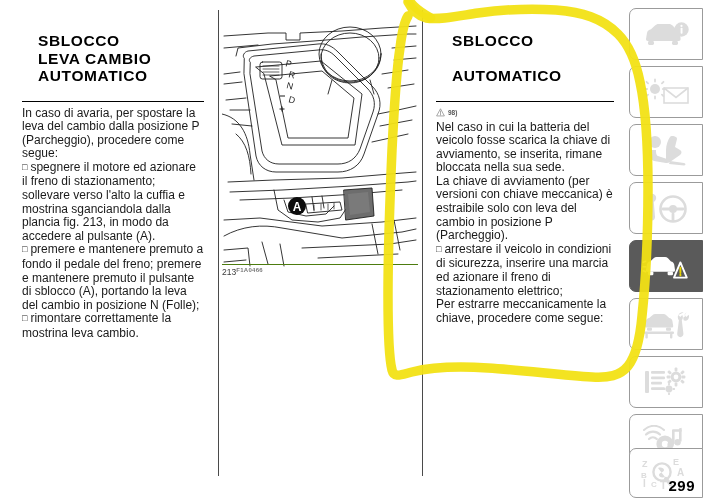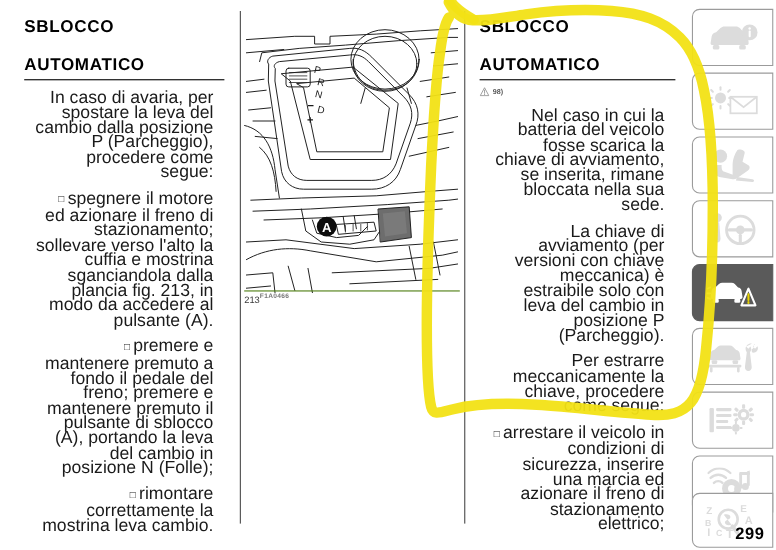--- a/index.html
+++ b/index.html
@@ -16,37 +16,37 @@
   .col{position:absolute;top:0;box-sizing:border-box;}
   .col-left{left:0;width:218px;padding:16px 14px 0 22px;}
   .col-right{left:422px;width:204px;padding:16px 12px 0 14px;}
 
   .divider{position:absolute;width:1px;background:#4a4a4a;top:10px;height:466px;}
   .divider.d1{left:218px;}
   .divider.d2{left:422px;}
 
   
   h1.sect{
-    margin:0;
+    margin:16px;
     font-size:15.5px;
     font-weight:bold;
     letter-spacing:0.6px;
     line-height:17.5px;
     color:#000;
     text-transform:uppercase;
   }
   .rule{border-bottom:1.6px solid #000;margin-top:3px;margin-bottom:5px;}
 
   
   p.body{
-    margin:10px;
-    font-size:16px;
+    margin:0;
+    font-size:12px;
     line-height:13.6px;
     color:#1a1a1a;
-    text-align:right;
+    text-align:left;
   }
   .bullet:before{
     content:"\25A1";
     font-size:9px;
     margin-right:3px;
     position:relative;
     top:-1px;
   }
 
   .warnline{display:flex;align-items:center;gap:3px;margin:2px 0 3px 0;height:11px;}
@@ -86,21 +86,21 @@
 <body>
 
 <div id="page">
 
   <div class="divider d1"></div>
   <div class="divider d2"></div>
 
   <div class="col col-left">
     <h1 class="sect">
       <span>SBLOCCO</span><br>
-      <br>
+      <span>LEVA CAMBIO</span><br>
       <span>AUTOMATICO</span>
     </h1>
     <div class="rule"></div>
 
     <p class="body">In caso di avaria, per spostare la leva del cambio dalla posizione P (Parcheggio), procedere come segue:</p>
     <p class="body bullet">spegnere il motore ed azionare il freno di stazionamento; sollevare verso l'alto la cuffia e mostrina sganciandola dalla plancia fig. 213, in modo da accedere al pulsante (A).</p>
     <p class="body bullet">premere e mantenere premuto a fondo il pedale del freno; premere e mantenere premuto il pulsante di sblocco (A), portando la leva del cambio in posizione N (Folle);</p>
     <p class="body bullet">rimontare correttamente la mostrina leva cambio.</p>
   </div>
 
@@ -195,22 +195,22 @@
     <div class="warnline">
       <svg class="tri" viewBox="0 0 12 12">
         <path d="M6 1 L11.2 10.6 L0.8 10.6 Z" fill="none" stroke="#8c8c8c" stroke-width="1"></path>
         <path d="M6 4 L6 7.4 M6 8.6 L6 9.3" stroke="#8c8c8c" stroke-width="1" stroke-linecap="round"></path>
       </svg>
       <span class="num">98)</span>
     </div>
 
     <p class="body">Nel caso in cui la batteria del veicolo fosse scarica la chiave di avviamento, se inserita, rimane bloccata nella sua sede.</p>
     <p class="body">La chiave di avviamento (per versioni con chiave meccanica) è estraibile solo con leva del cambio in posizione P (Parcheggio).</p>
+    <p class="body bullet">arrestare il veicolo in condizioni di sicurezza, inserire una marcia ed azionare il freno di stazionamento elettrico;</p>
     <p class="body">Per estrarre meccanicamente la chiave, procedere come segue:</p>
-    <p class="body bullet">arrestare il veicolo in condizioni di sicurezza, inserire una marcia ed azionare il freno di stazionamento elettrico;</p>
   </div>
 
   <div class="sidebar">
 
     <div class="tab" style="top:0px">
       <svg width="46" height="30" viewBox="0 0 46 30">
         <path class="ic" d="M3 20 L4 14 C4.4 12 6 10.5 8 10.3 L12 6.5 C13 5.6 14.2 5 15.6 5 H26 C27.4 5 28.6 5.6 29.6 6.5 L33 10.3 C35 10.6 36.5 12 37 14 L37.6 20 C37.7 21.2 36.9 22 35.8 22 H4.8 C3.7 22 2.9 21.2 3 20 Z"></path>
         <rect class="ic" x="5" y="22" width="6" height="4" rx="1.4"></rect>
         <rect class="ic" x="29" y="22" width="6" height="4" rx="1.4"></rect>
         <circle class="ic" cx="38.5" cy="10.5" r="7.2"></circle>

